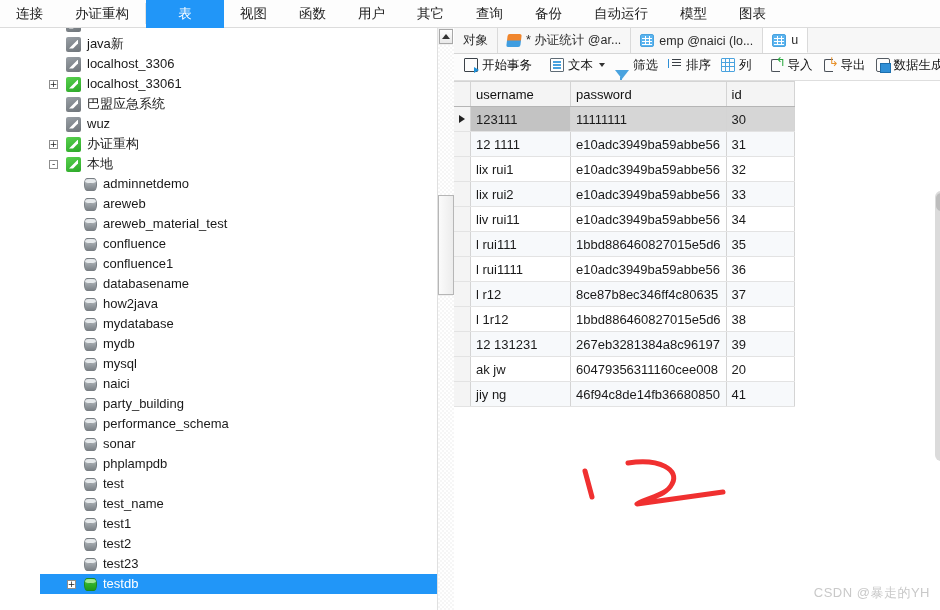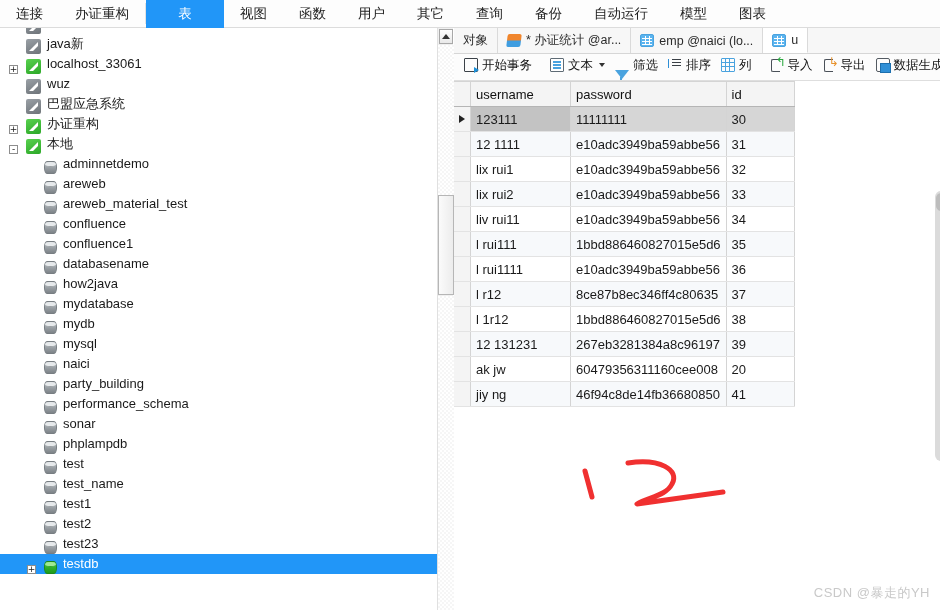--- a/index.html
+++ b/index.html
@@ -40,24 +40,25 @@
 
   
   #tree-pane {
     position: absolute; left: 0; top: 28px; width: 437px; height: 582px;
     background: #ffffff;
     overflow: hidden;
   }
   .tree-row {
     position: relative;
     height: 20px;
-    display: flex; align-items: flex-end;
+    display: flex; align-items: center;
     white-space: nowrap;
     cursor: default;
     font-size: 13px;
+    margin-left: 40px;
   }
   .tree-row.sel { background: #2196f8; color: #ffffff; }
   .expander {
     position: absolute;
     width: 9px; height: 9px;
     border: 1px solid #8d8d8d;
     background: #fff;
     display: flex; align-items: center; justify-content: center;
     font-size: 9px; line-height: 7px; color: #222;
     font-family: "DejaVu Sans", sans-serif;
@@ -355,31 +356,35 @@
       <div style="height: 6px; overflow: hidden;">
         <div class="tree-row" style="margin-top:-14px">
           <div class="ic ic-conn" style="margin-left:26px"></div>
         </div>
       </div>
       <div class="tree-row">
         <div class="ic ic-conn" style="margin-left: 26px;"></div>
         <span class="tree-label">java新</span>
       </div>
       <div class="tree-row">
+        <div class="ic ic-conn" style="margin-left: 26px;"></div>
+        <span class="tree-label">localhost_3306</span>
+      </div>
+      <div class="tree-row">
         <div class="expander" style="left: 9px;">+</div>
         <div class="ic ic-conn green" style="margin-left: 26px;"></div>
         <span class="tree-label">localhost_33061</span>
       </div>
       <div class="tree-row">
         <div class="ic ic-conn" style="margin-left: 26px;"></div>
+        <span class="tree-label">巴盟应急系统</span>
+      </div>
+      <div class="tree-row">
+        <div class="ic ic-conn" style="margin-left: 26px;"></div>
         <span class="tree-label">wuz</span>
-      </div>
-      <div class="tree-row">
-        <div class="ic ic-conn" style="margin-left: 26px;"></div>
-        <span class="tree-label">巴盟应急系统</span>
       </div>
       <div class="tree-row">
         <div class="expander" style="left: 9px;">+</div>
         <div class="ic ic-conn green" style="margin-left: 26px;"></div>
         <span class="tree-label">办证重构</span>
       </div>
       <div class="tree-row">
         <div class="expander" style="left: 9px;">-</div>
         <div class="ic ic-conn green" style="margin-left: 26px;"></div>
         <span class="tree-label">本地</span>

